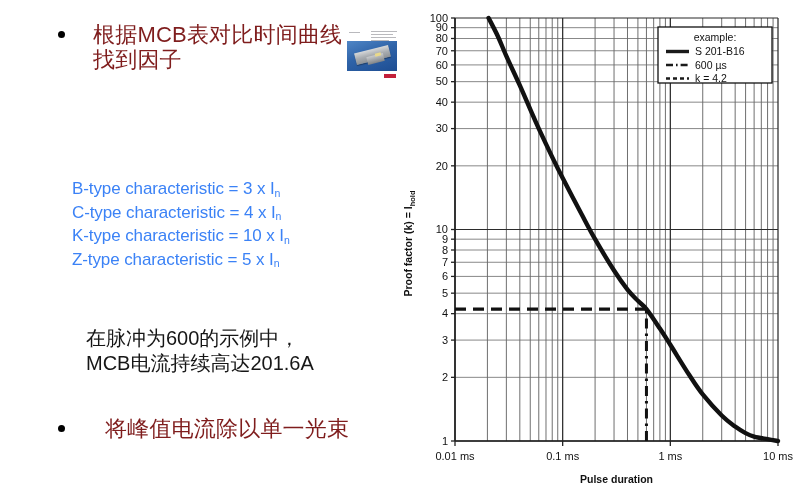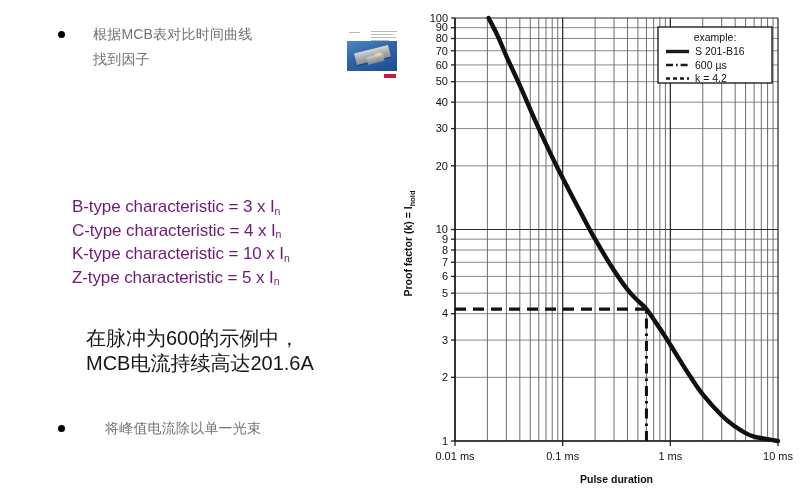--- a/index.html
+++ b/index.html
@@ -30,23 +30,23 @@
   }
   .bullet-dot {
     width: 7px; height: 7px;
     border-radius: 50%;
     background: #000;
     margin-top: 9px;
     flex: 0 0 auto;
   }
   .bullet-text {
     margin-left: 28px;
-    font-size: 14px;
+    font-size: 22px;
     line-height: 25px;
-    color: #737373;
+    color: #7f1d1d;
     white-space: pre-line;
     letter-spacing: 0.2px;
   }
 
   #bullet-1 { left: 58px; top: 22px; }
   #bullet-2 { left: 58px; top: 416px; gap: 12px; }
 
   
   #product-thumb {
     position: absolute;
@@ -102,24 +102,24 @@
     position: absolute;
     left: 72px; top: 118px;
     font-size: 17px;
     line-height: 21.5px;
     color: #1a1a1a;
     letter-spacing: -0.1px;
   }
   #formula-block .ln { white-space: nowrap; }
   #char-block {
     position: absolute;
-    left: 72px; top: 196px;
+    left: 72px; top: 178px;
     font-size: 17px;
     line-height: 21.5px;
-    color: #701a75;
+    color: #3b82f6;
     letter-spacing: -0.1px;
   }
   sub.subsc {
     font-size: 10.5px;
     vertical-align: baseline;
     position: relative;
     top: 2.5px;
     letter-spacing: 0;
   }
 

